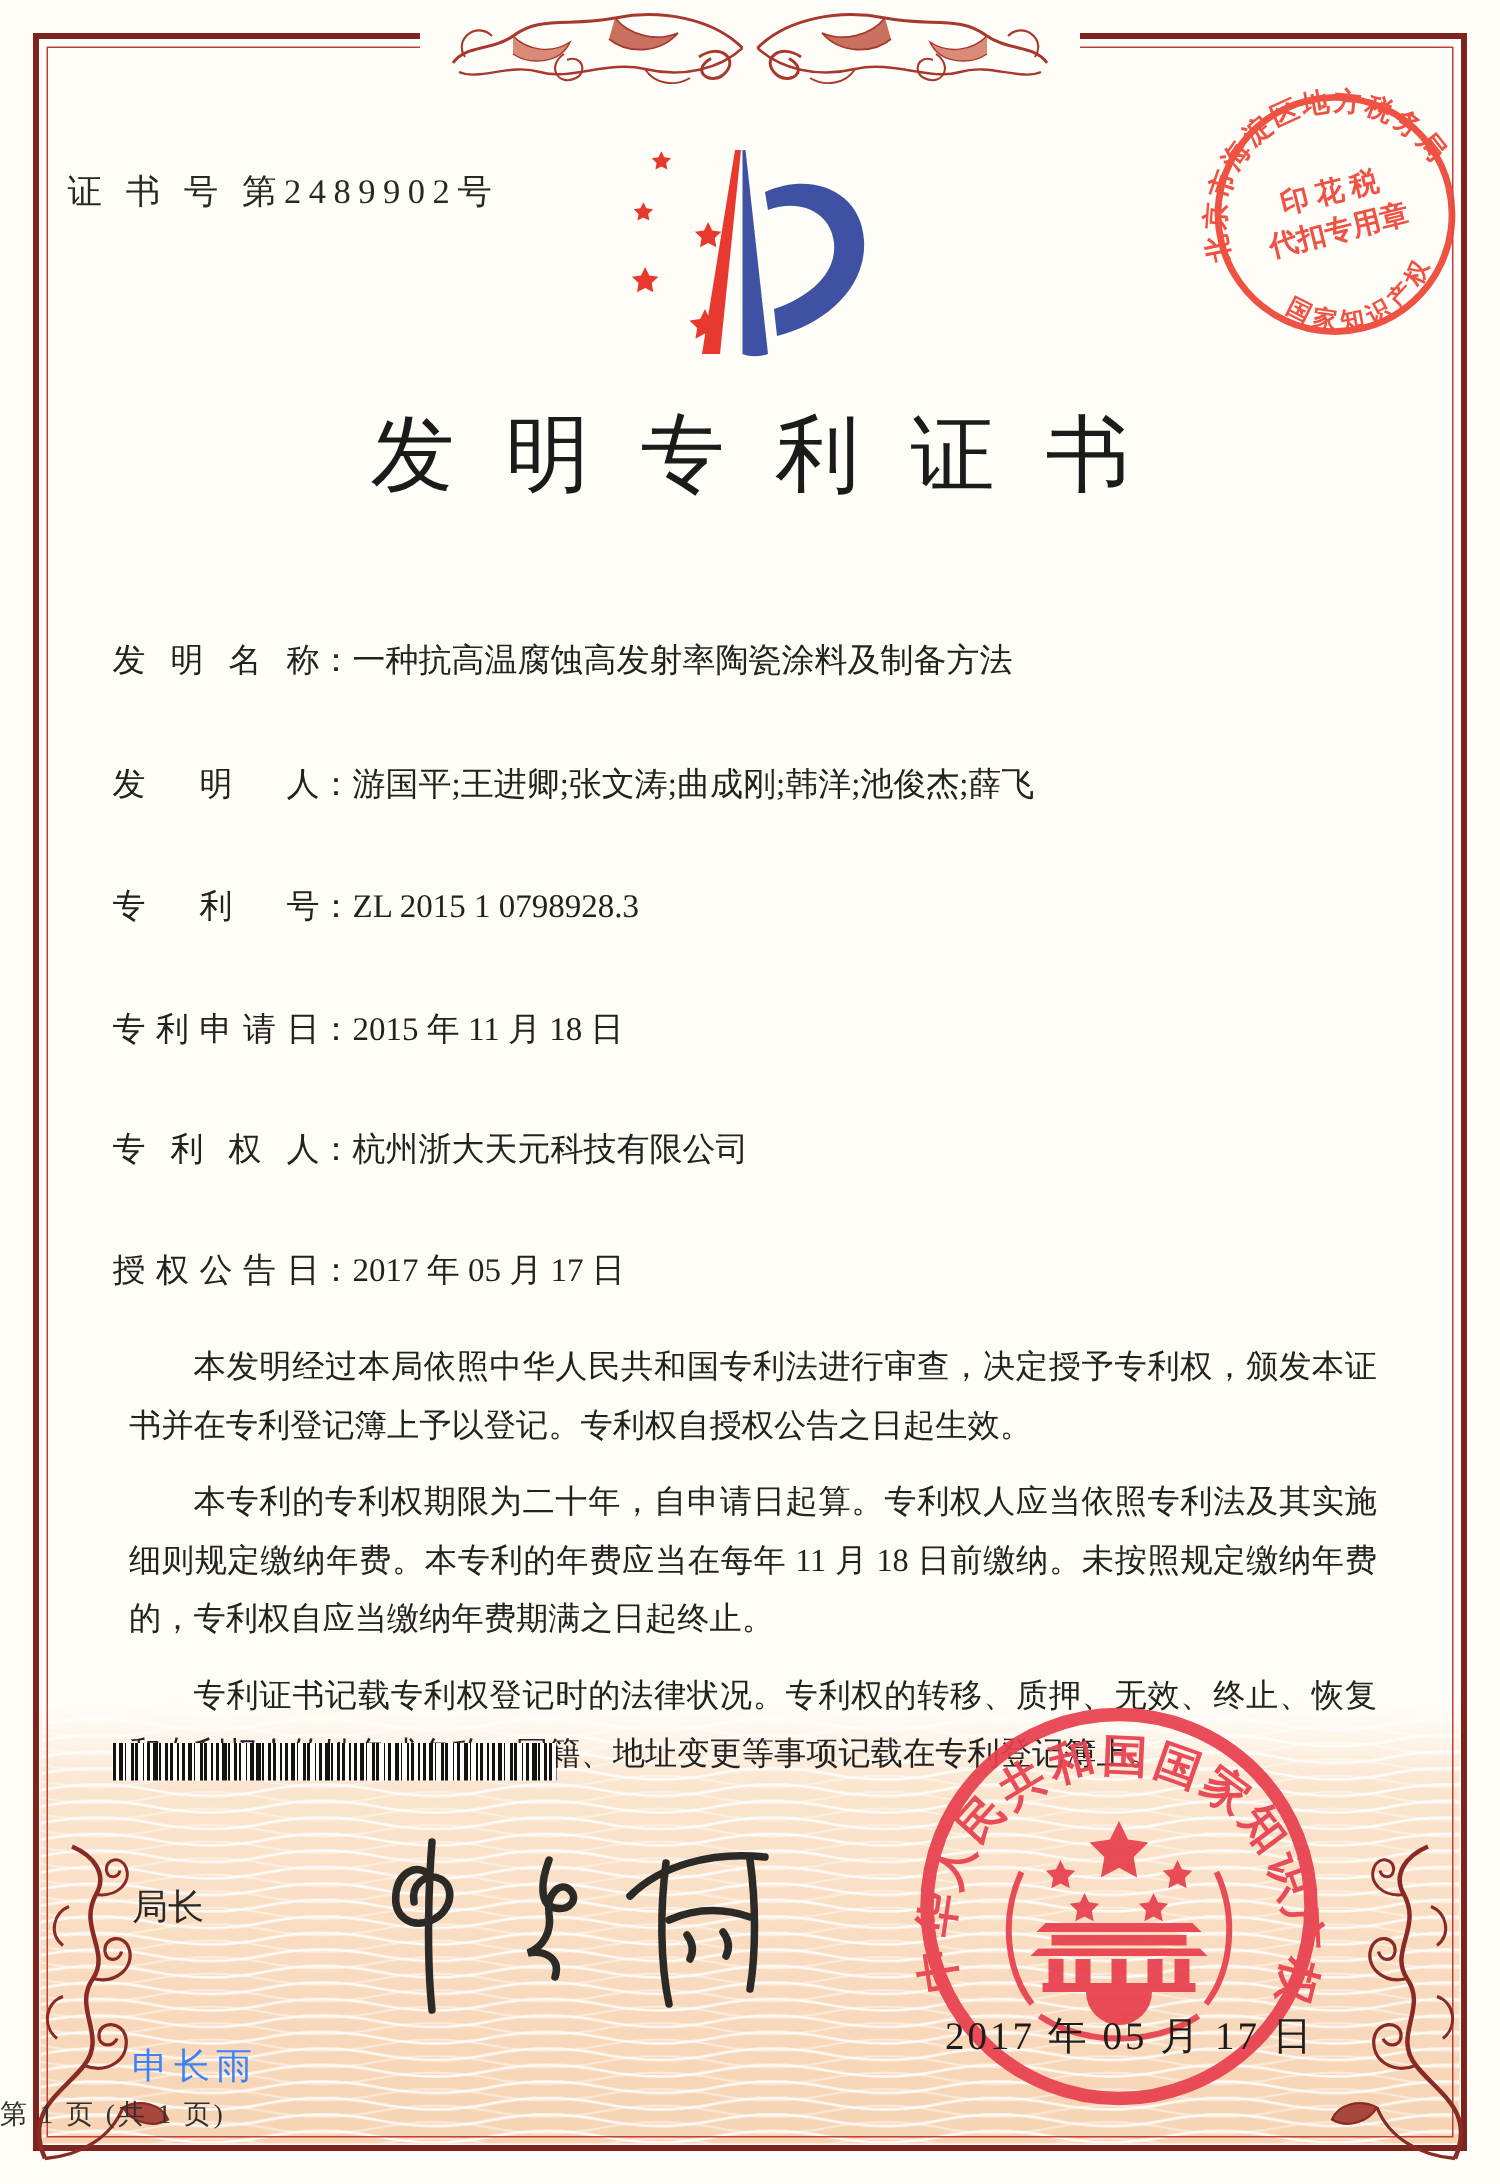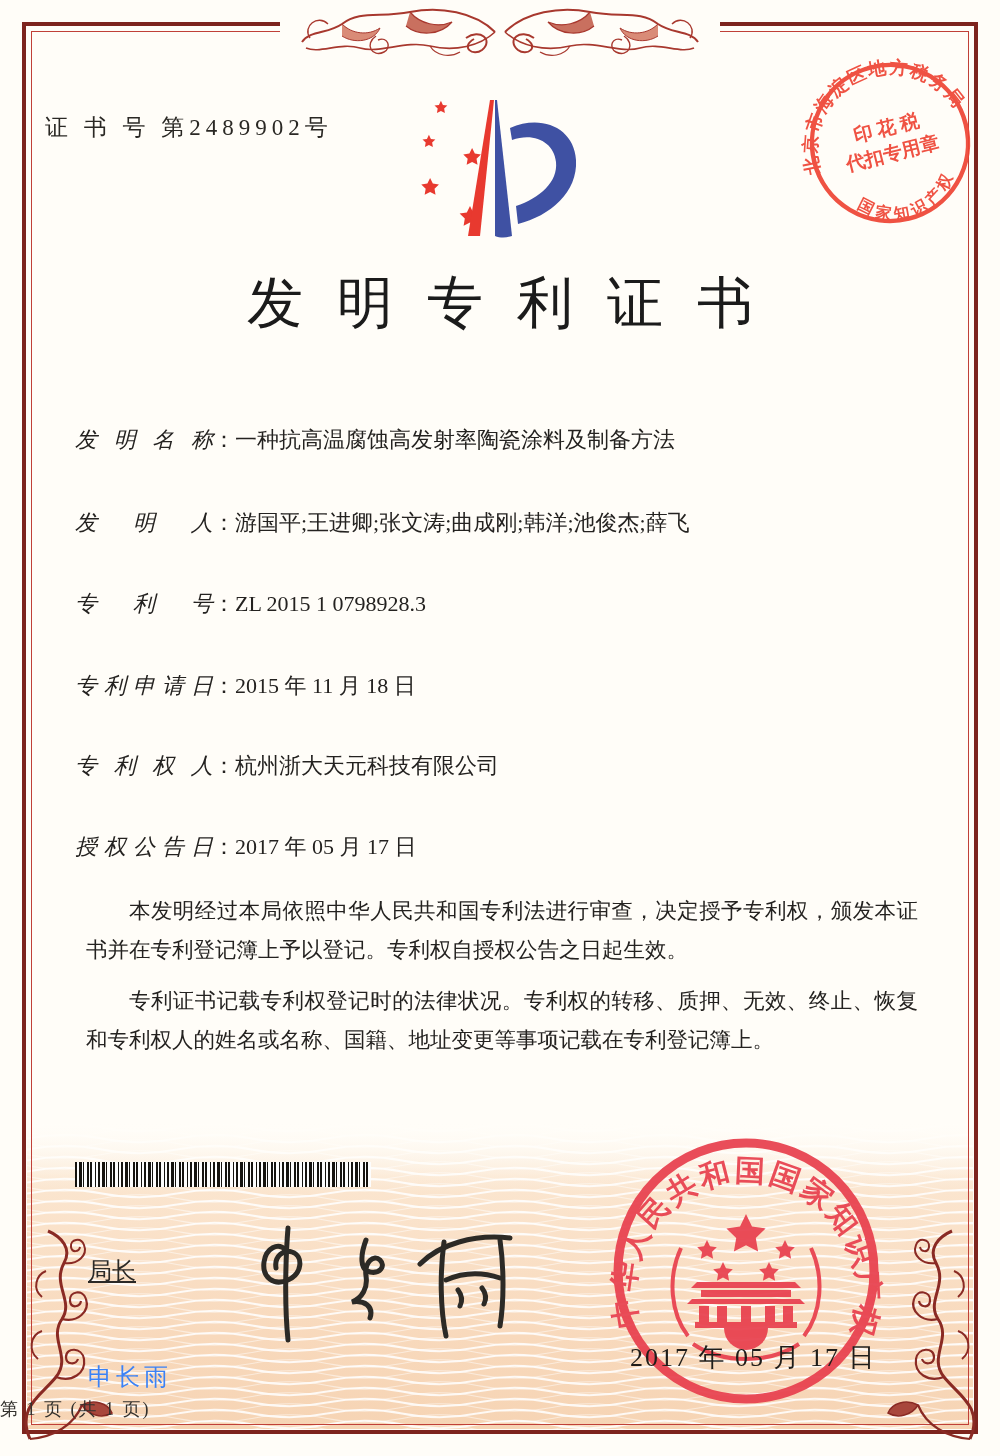--- a/index.html
+++ b/index.html
@@ -36,39 +36,39 @@
   }
   .logo{position:absolute;left:402px;top:88px;width:185px;height:162px;}
   .tax-stamp{position:absolute;left:795px;top:48px;width:190px;height:190px;transform:rotate(-14deg);opacity:.92;}
   .title{
     position:absolute;left:0;top:266px;width:100%;
     text-align:center;font-size:56px;font-weight:normal;color:#1b1b1b;
     letter-spacing:34px;text-indent:34px;
   }
   
   .field{position:absolute;left:75px;font-size:22px;color:#242220;white-space:nowrap;}
-  .flabel{display:inline-block;width:138px;text-align:justify;text-align-last:justify;vertical-align:bottom;font-style:italic;}
+  .flabel{display:inline-block;width:138px;text-align:justify;text-align-last:justify;vertical-align:bottom;}
   .fvalue{margin-left:0;}
   .f0{top:425px}.f1{top:508px}.f2{top:589px}.f3{top:671px}.f4{top:751px}.f5{top:832px}
   
   .body-text{
     position:absolute;left:74px;top:880px;width:856px;
     font-size:21.5px;line-height:39px;text-align:justify;color:#242220;
   }
   .body-text p{margin:12px;text-indent:2em;}
   
   .barcode{
     position:absolute;left:75px;top:1162px;width:296px;height:25px;z-index:2;
     background:repeating-linear-gradient(90deg,
       #15130f 0 2px,#fdfdfd 2px 4px,#15130f 4px 7px,#fdfdfd 7px 8px,
       #15130f 8px 9px,#fdfdfd 9px 12px,#15130f 12px 14px,#fdfdfd 14px 15px,
       #15130f 15px 17px,#fdfdfd 17px 20px,#15130f 20px 21px,#fdfdfd 21px 23px);
   }
   .director-title{position:absolute;left:88px;top:1255px;font-size:24px;z-index:2;color:#2b2926;
-    font-family:"Liberation Sans","DejaVu Sans",sans-serif;text-decoration:underline;}
+    font-family:"Liberation Sans","DejaVu Sans",sans-serif;}
   .director-name{position:absolute;left:88px;top:1361px;font-size:24px;z-index:2;color:#3b82f6;letter-spacing:4px;
     font-family:"Liberation Sans","DejaVu Sans",sans-serif;}
   .signature{position:absolute;left:248px;top:1222px;width:280px;height:125px;z-index:2;}
   .seal{position:absolute;left:603px;top:1128px;width:286px;height:286px;z-index:3;opacity:.93;}
   .issue-date{
     position:absolute;left:630px;top:1340px;font-size:26px;z-index:4;
     color:#1f1d1a;letter-spacing:2px;
   }
   .page-footer{
     position:absolute;left:0;top:1397px;width:100%;text-align:left;
@@ -178,20 +178,21 @@
 
 <div class="field f0"><span class="flabel">发明名称</span><span>：</span><span class="fvalue">一种抗高温腐蚀高发射率陶瓷涂料及制备方法</span></div>
 <div class="field f1"><span class="flabel">发明人</span><span>：</span><span class="fvalue">游国平;王进卿;张文涛;曲成刚;韩洋;池俊杰;薛飞</span></div>
 <div class="field f2"><span class="flabel">专利号</span><span>：</span><span class="fvalue">ZL 2015 1 0798928.3</span></div>
 <div class="field f3"><span class="flabel">专利申请日</span><span>：</span><span class="fvalue">2015 年 11 月 18 日</span></div>
 <div class="field f4"><span class="flabel">专利权人</span><span>：</span><span class="fvalue">杭州浙大天元科技有限公司</span></div>
 <div class="field f5"><span class="flabel">授权公告日</span><span>：</span><span class="fvalue">2017 年 05 月 17 日</span></div>
 
 <div class="body-text">
   <p>本发明经过本局依照中华人民共和国专利法进行审查，决定授予专利权，颁发本证书并在专利登记簿上予以登记。专利权自授权公告之日起生效。</p>
+  <p>本专利的专利权期限为二十年，自申请日起算。专利权人应当依照专利法及其实施细则规定缴纳年费。本专利的年费应当在每年 11 月 18 日前缴纳。未按照规定缴纳年费的，专利权自应当缴纳年费期满之日起终止。</p>
   <p>专利证书记载专利权登记时的法律状况。专利权的转移、质押、无效、终止、恢复和专利权人的姓名或名称、国籍、地址变更等事项记载在专利登记簿上。</p>
 </div>
 
 <div class="barcode"></div>
 
 <div class="director-title">局长</div>
 <div class="director-name">申长雨</div>
 
 <svg class="signature" viewBox="0 0 280 125">
   <g fill="none" stroke="#2c2a26" stroke-width="5" stroke-linecap="round">

